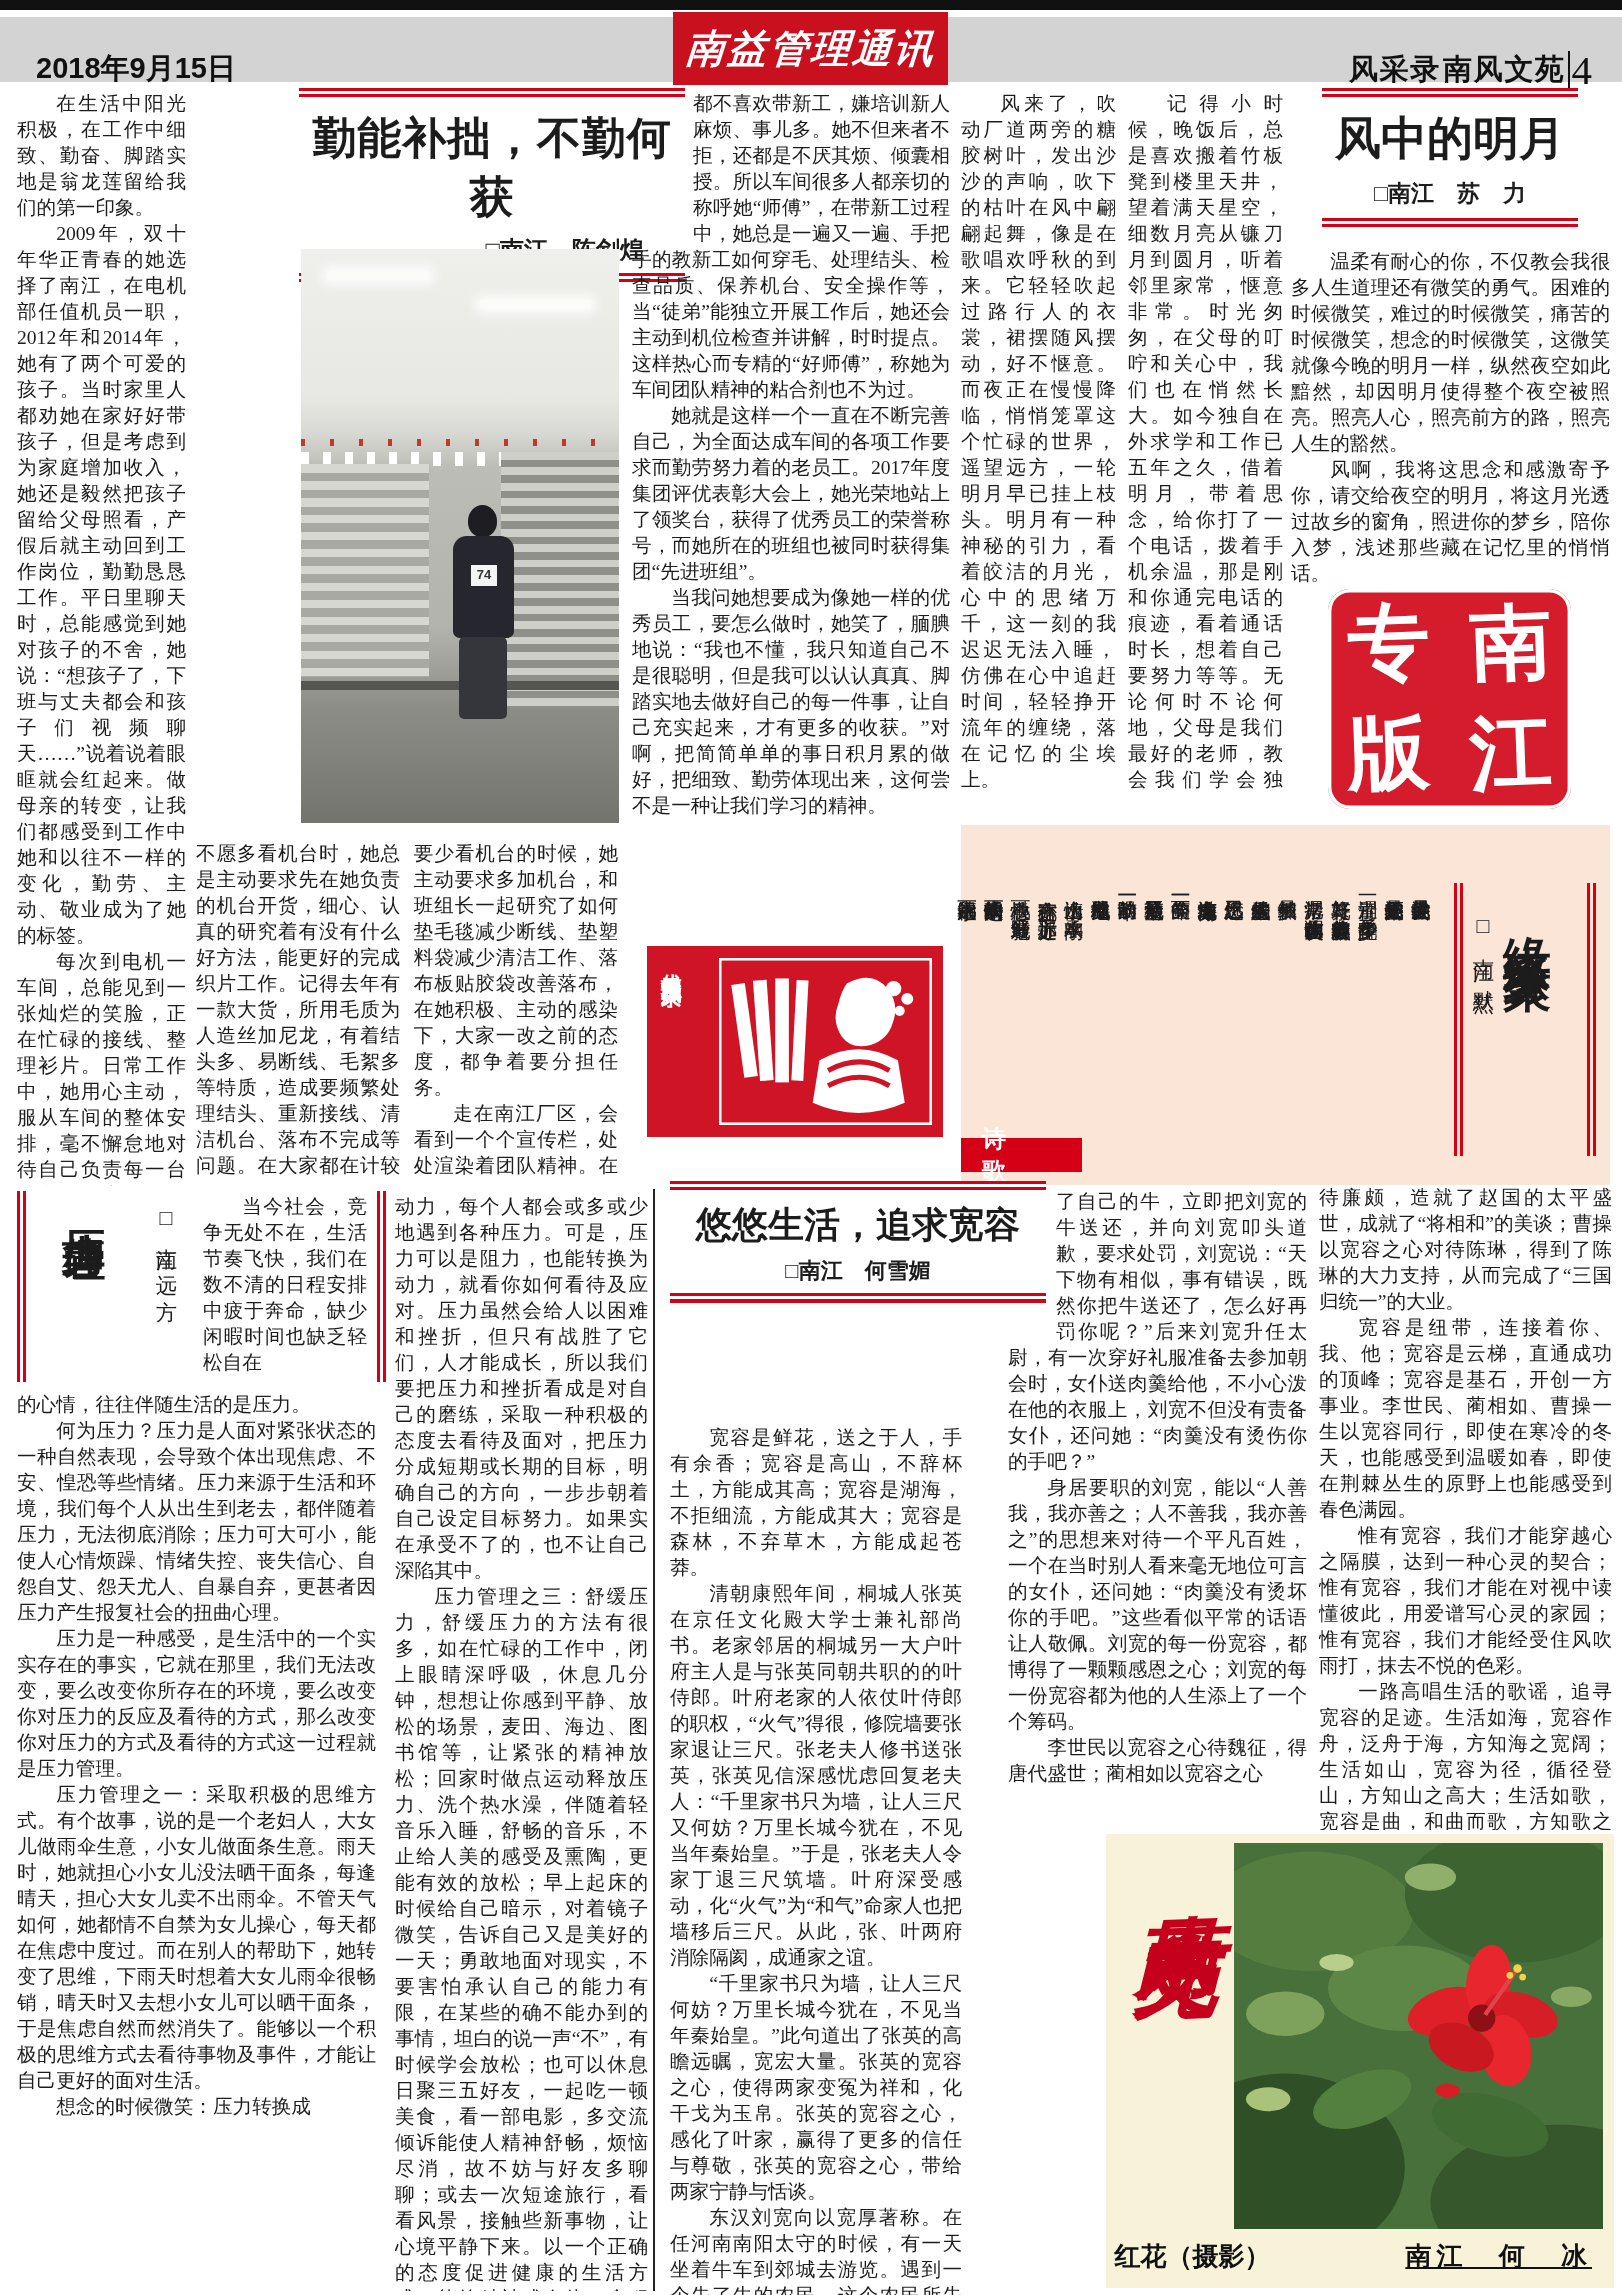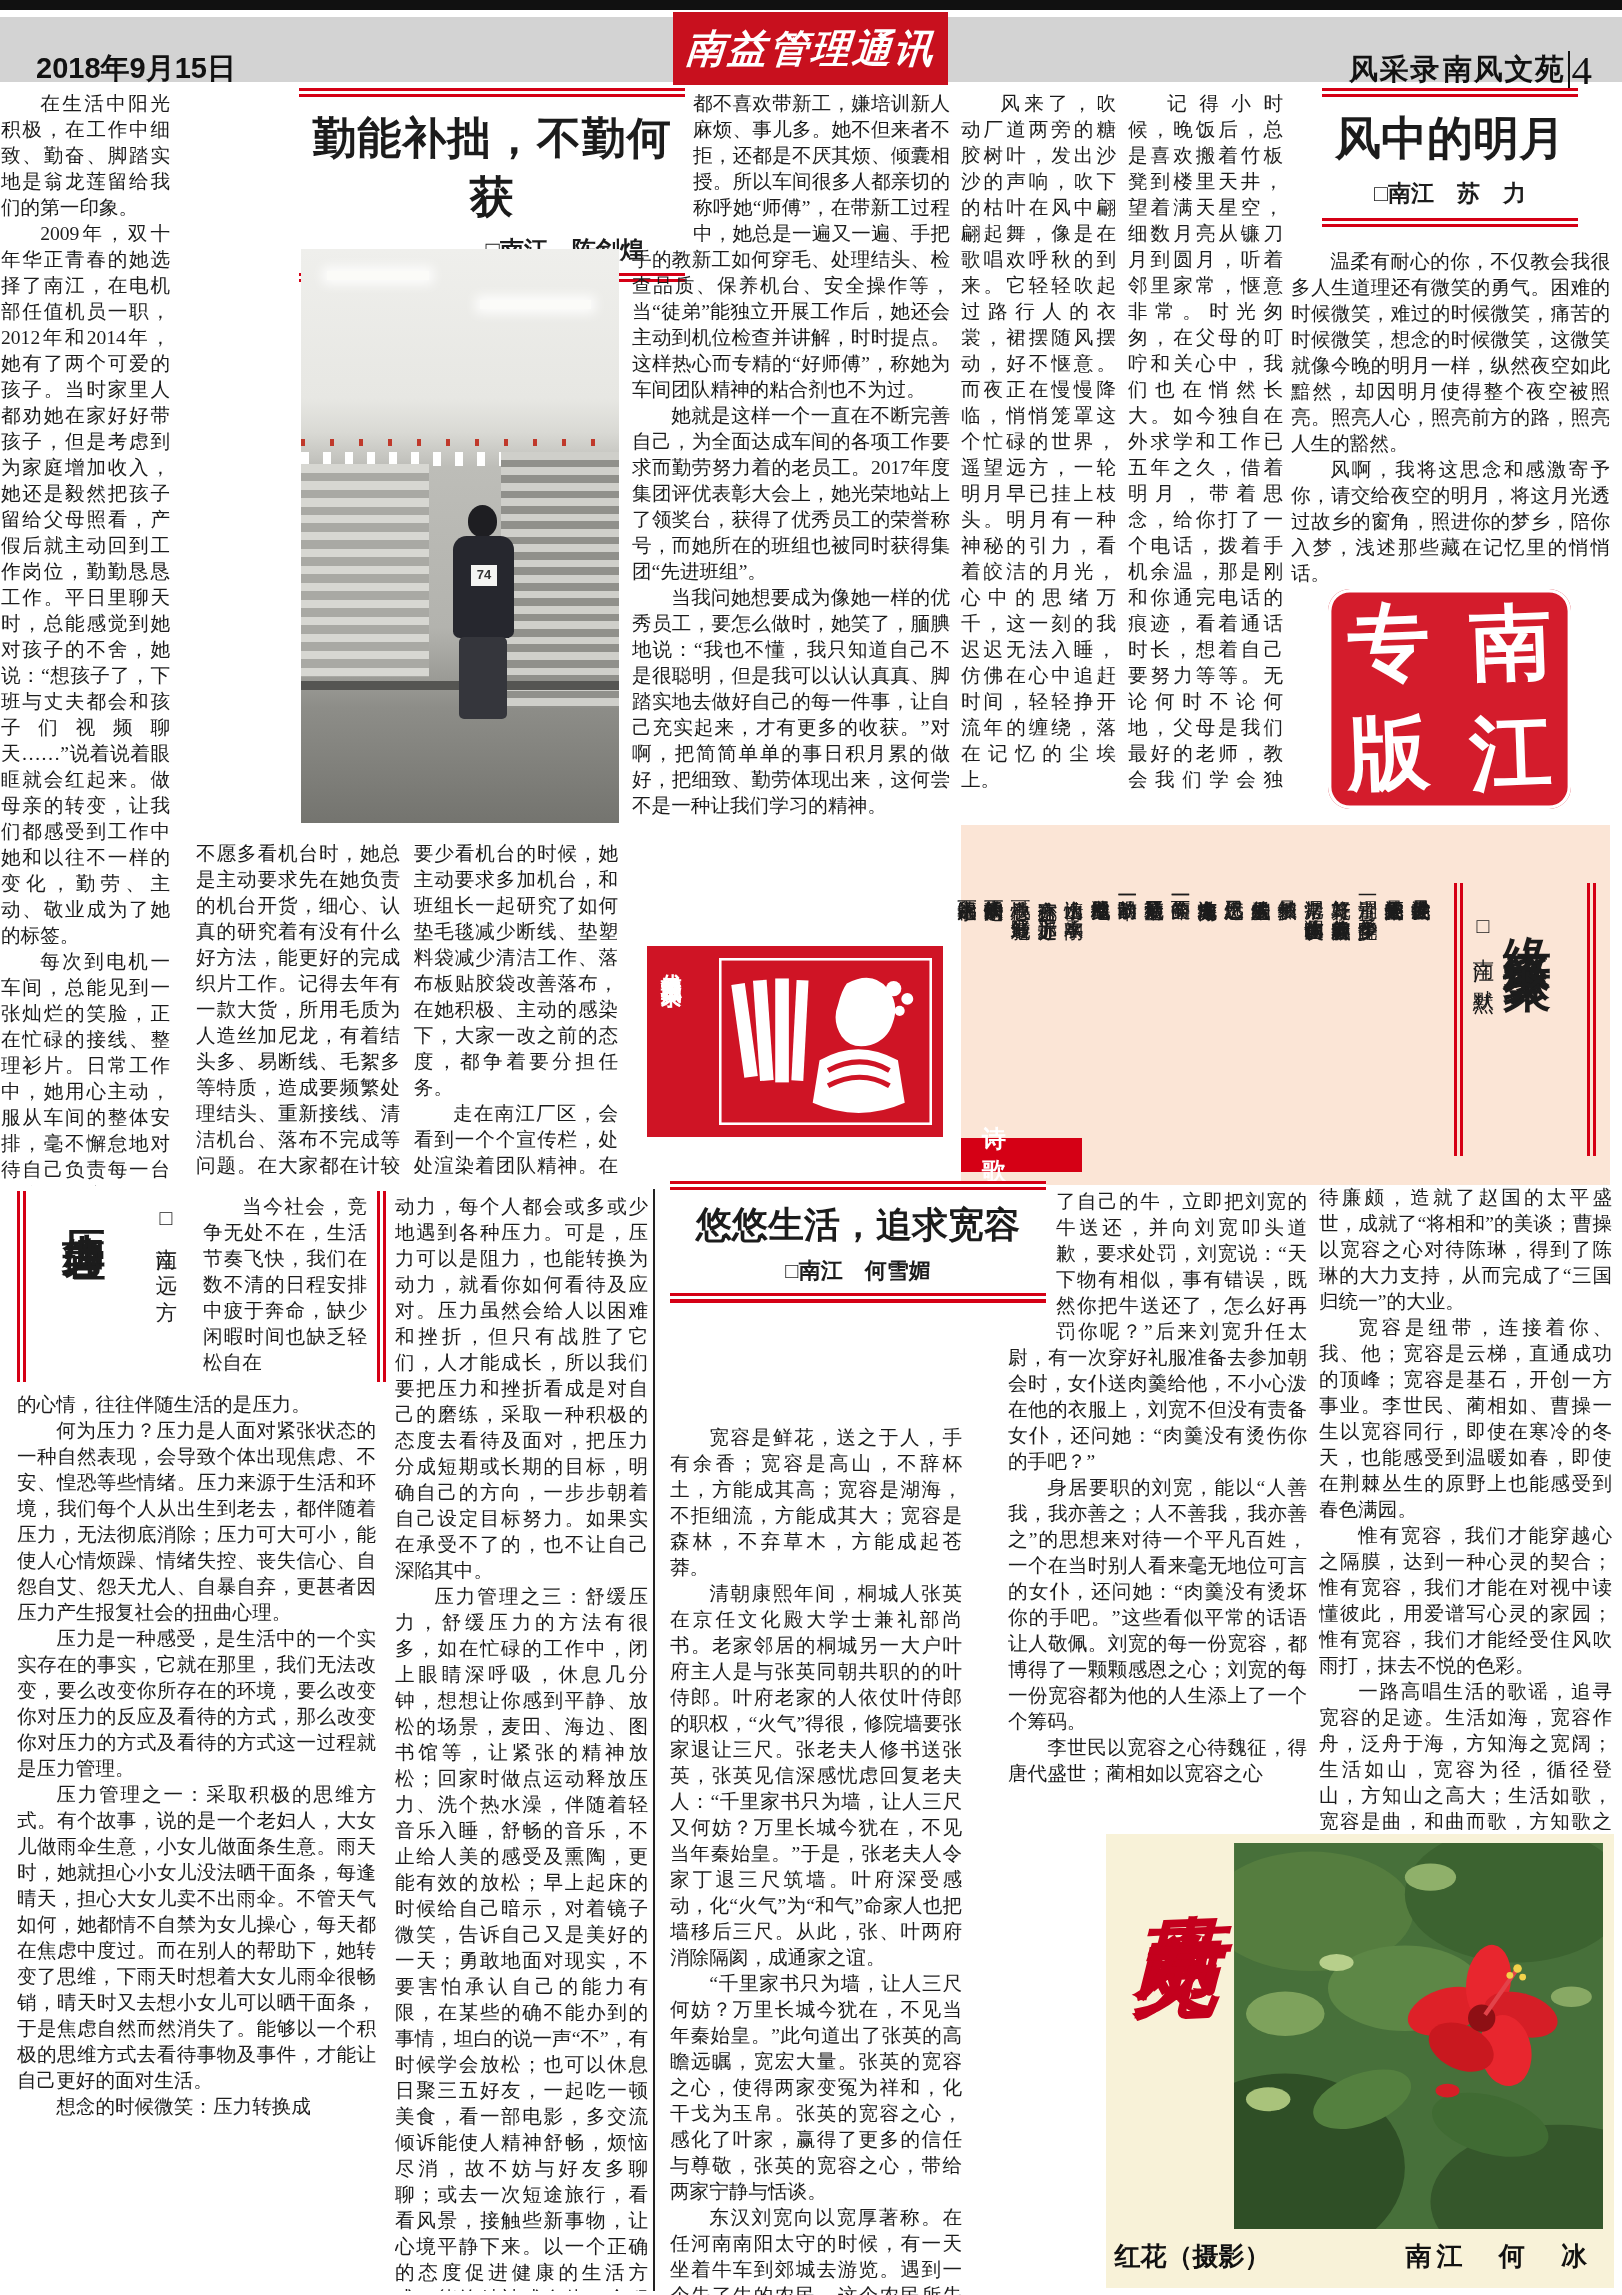--- a/index.html
+++ b/index.html
@@ -20,21 +20,21 @@
   .article{font-size:19.6px;line-height:26px;text-align:justify;overflow:hidden;}
   .article p{margin:0;text-indent:2em;}
   .article p.noind{text-indent:0;}
   .hrule{height:9.4px;background:linear-gradient(180deg,#d50015 0 3.4px,#fff 3.4px 6px,#d50015 6px 9.4px);}
   .vrule{width:9.4px;background:linear-gradient(90deg,#d50015 0 3.4px,rgba(0,0,0,0) 3.4px 6px,#d50015 6px 9.4px);}
   .vtext{writing-mode:vertical-rl;}
   
   #a1-title-block{left:299px;top:88px;width:386px;height:152px;}
   #a1-title{font:bold 44px "Liberation Serif",serif;text-align:center;margin-top:12px;letter-spacing:0.9px;}
   #a1-byline{font:bold 24px "Liberation Serif",serif;text-align:right;padding-right:41px;margin-top:6.8px;margin-bottom:6.8px;}
-  #a1-col1{left:1px;top:91px;width:169px;height:1095px;font-family:Liberation Serif, serif;}
+  #a1-col1{left:17px;top:91px;width:169px;height:1095px;font-family:Liberation Serif, serif;}
   #a1-col3{left:632px;top:91px;width:318px;height:840px;}
   #a1-col3 .squeeze{float:left;width:61px;height:155px;}
   #a1-col4{left:961px;top:91px;width:322px;height:717px;column-count:2;column-gap:12px;}
   
   #photo1{left:301px;top:249px;width:318px;height:574px;background:linear-gradient(180deg,#efefec 0%,#e7e7e3 26%,#d9d9d4 32%,#bdbdb8 38%,#b3b3ae 66%,#8d8d88 80%,#74746f 100%);overflow:hidden;}
   .lamp{position:absolute;top:22px;height:8.5px;background:#fbfbf8;box-shadow:0 0 12px 4.3px rgba(255,255,255,.9);}
   #machL{position:absolute;left:0;top:215px;width:128px;height:213px;background:repeating-linear-gradient(180deg,#d7d7d2 0 8.5px,#a9a9a4 8.5px 17px);}
   #machR{position:absolute;right:0;top:203px;width:118px;height:256px;background:repeating-linear-gradient(180deg,#cfcfca 0 7.7px,#90908b 7.7px 15.4px);}
   #cones{position:absolute;left:0;top:203px;width:318px;height:13.7px;background:repeating-linear-gradient(90deg,#ffffff 0 7.7px,rgba(0,0,0,0) 7.7px 22px);}
   #reds{position:absolute;left:0;top:190px;width:318px;height:6.8px;background:repeating-linear-gradient(90deg,#c0392b 0 4.3px,rgba(0,0,0,0) 4.3px 29px);}
@@ -79,21 +79,21 @@
   #yy-byline{font:bold 22px "Liberation Serif",serif;text-align:center;margin-top:6.8px;margin-bottom:6.8px;}
   #yy-col1{left:670px;top:1393px;width:292px;height:950px;margin-top:32px;}
   #yy-col2{left:1008px;top:1189px;width:299px;height:642px;}
   #yy-col2 .squeeze{float:left;width:48px;height:143px;}
   #yy-col3{left:1319px;top:1185px;width:293px;height:645px;}
   
   #nf-panel{left:1106px;top:1834px;width:508px;height:454px;background:#f8f2d8;}
   #nf-callig{position:absolute;left:13.7px;top:12px;height:393px;color:#c4001d;font:900 85px "Liberation Serif",serif;font-style:italic;letter-spacing:6.8px;transform:skewY(-2deg);}
   #nf-photo{position:absolute;left:128px;top:8.5px;width:369px;height:386px;}
   #nf-cap-l{position:absolute;left:8.5px;top:405px;font:bold 26px "Liberation Sans",sans-serif;color:#111;}
-  #nf-cap-r{position:absolute;right:22px;top:405px;font:bold 26px "Liberation Sans",sans-serif;color:#111;letter-spacing:5.1px;}
+  #nf-cap-r{position:absolute;right:22px;top:405px;font:bold 26px "Liberation Sans",sans-serif;color:#111;letter-spacing:5.1px;text-decoration:underline;}
 </style>
 </head>
 <body>
 
 <div id="page">
 
   <div class="abs" id="topbar"></div>
 
   <div class="abs" id="hdr">
     <div class="abs" id="hdr-date">2018年9月15日</div>

